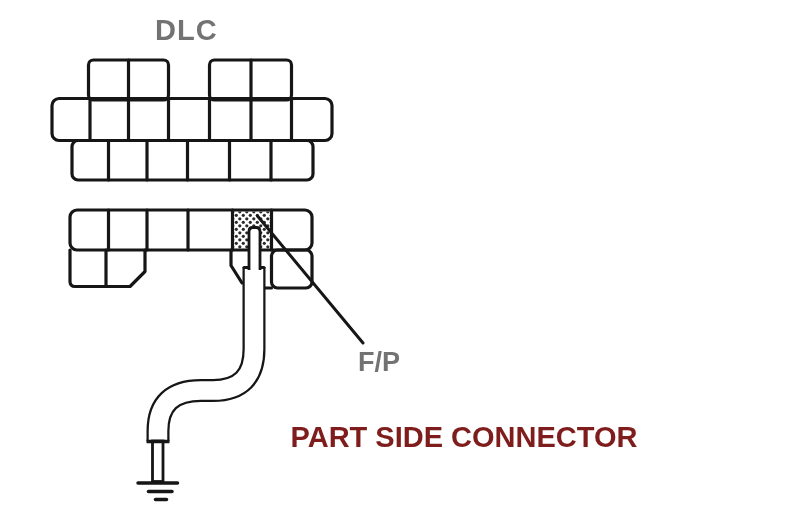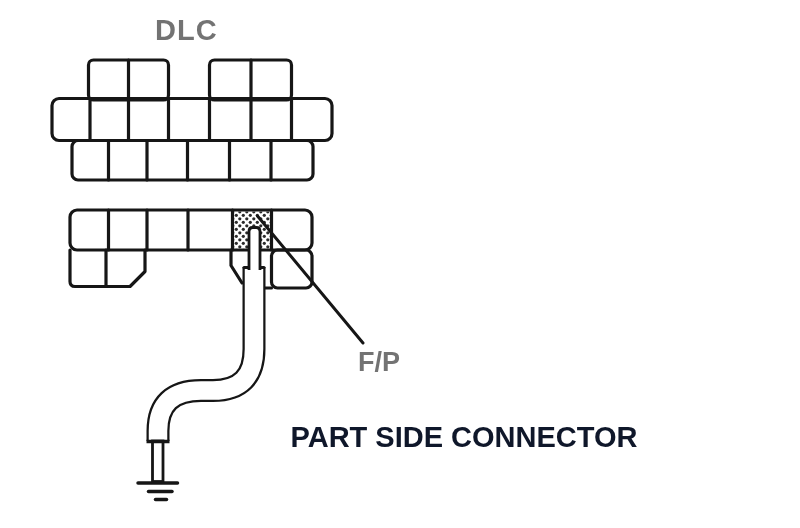--- a/index.html
+++ b/index.html
@@ -40,21 +40,21 @@
   }
   .caption {
     position: absolute;
     left: 238px;
     top: 423px;
     width: 452px;
     text-align: center;
     font-weight: 700;
     font-size: 29px;
     line-height: 28px;
-    color: #0f172a;
+    color: #7f1d1d;
     white-space: nowrap;
   }
 </style>
 </head>
 <body>
 
 <div class="stage">
 
   <svg class="artwork" width="800" height="528" viewBox="0 0 800 528">
     <defs>

